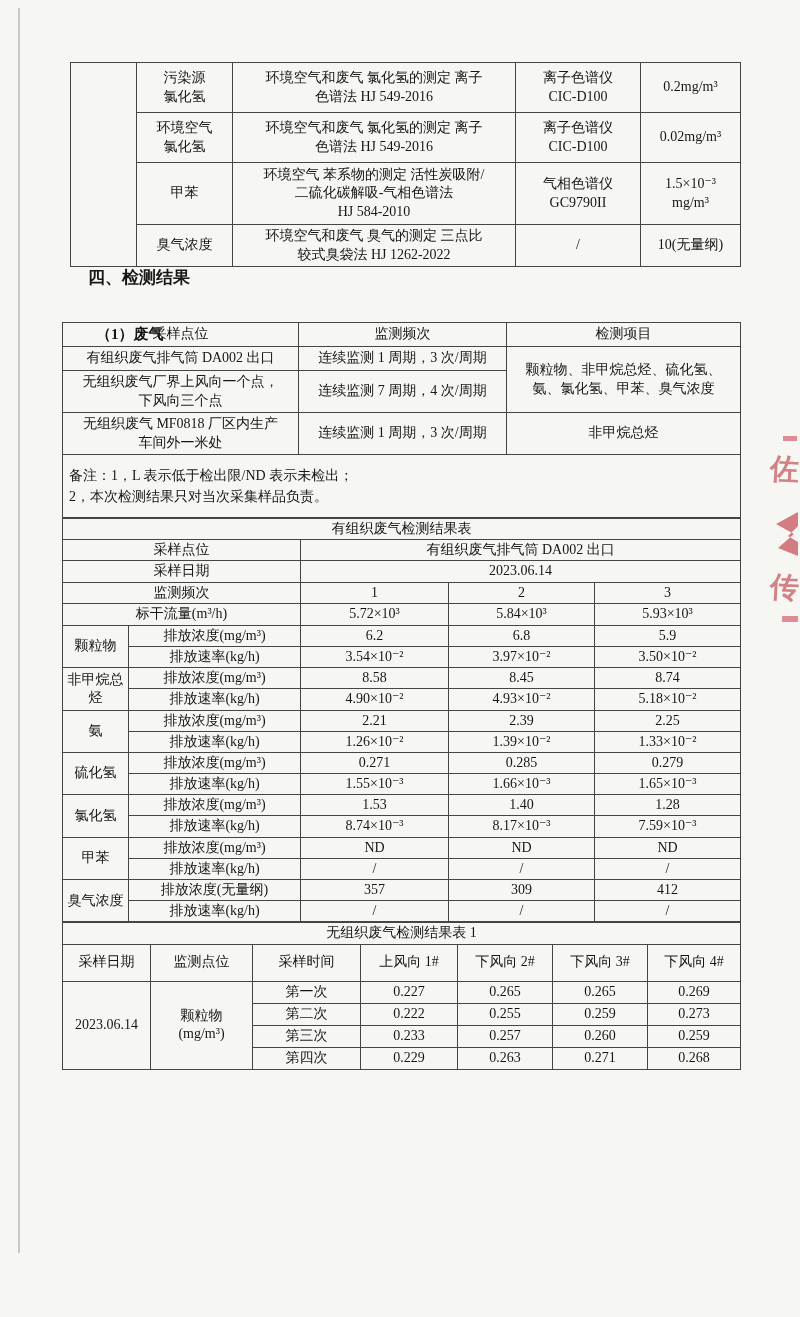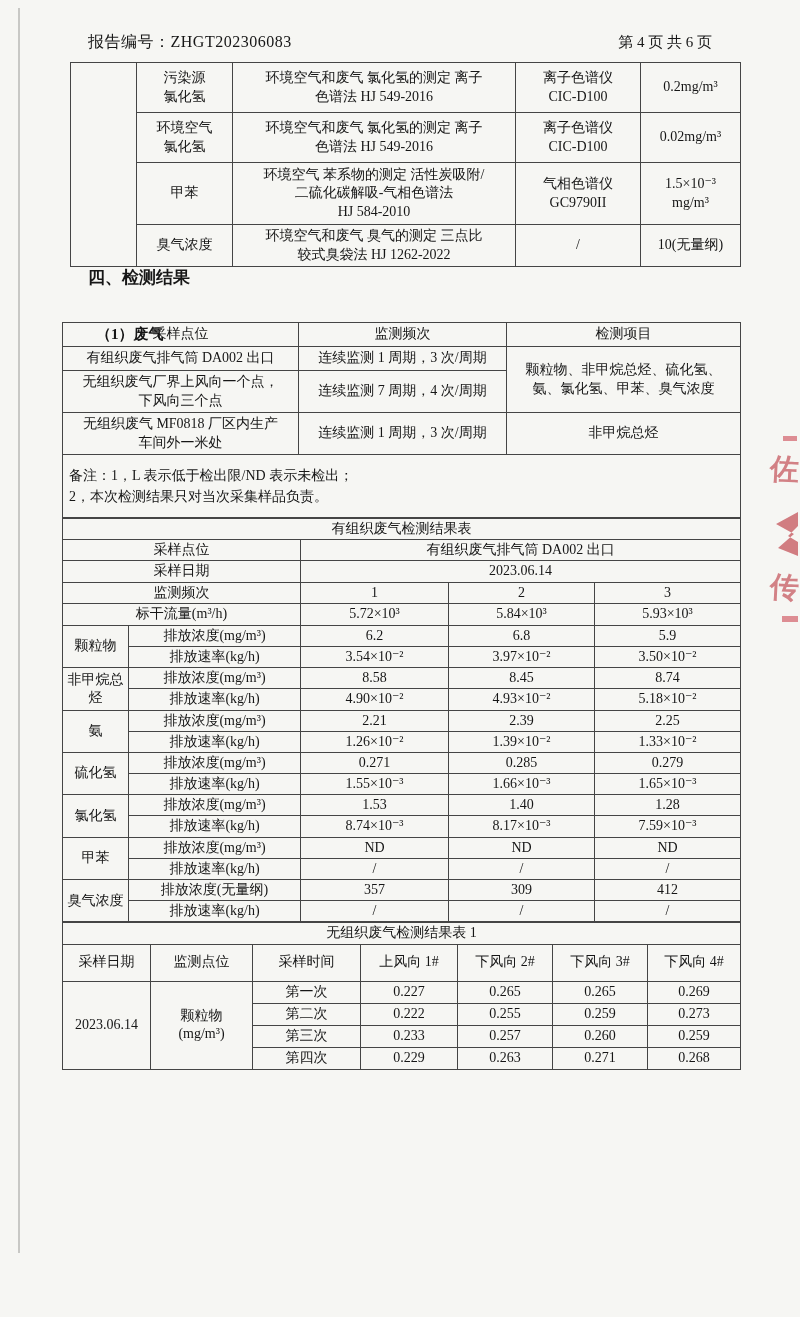--- a/index.html
+++ b/index.html
@@ -41,24 +41,20 @@
   .stamp .c2{top:140px;}
   .stamp svg{position:absolute;top:84px;right:2px;opacity:.7;}
 </style>
 </head>
 <body>
 
 <div class="page">
 
   <div class="scan-line"></div>
 
-  <div class="doc-header">
-    <span class="report-no">报告编号：ZHGT202306083</span>
-    <span class="page-info">第 4 页 共 6 页</span>
-  </div>
 
   <table class="t t1">
     <colgroup>
         <col style="width:66px">
         <col style="width:96px">
         <col style="width:283px">
         <col style="width:125px">
         <col style="width:100px">
       </colgroup>
     <tbody>

